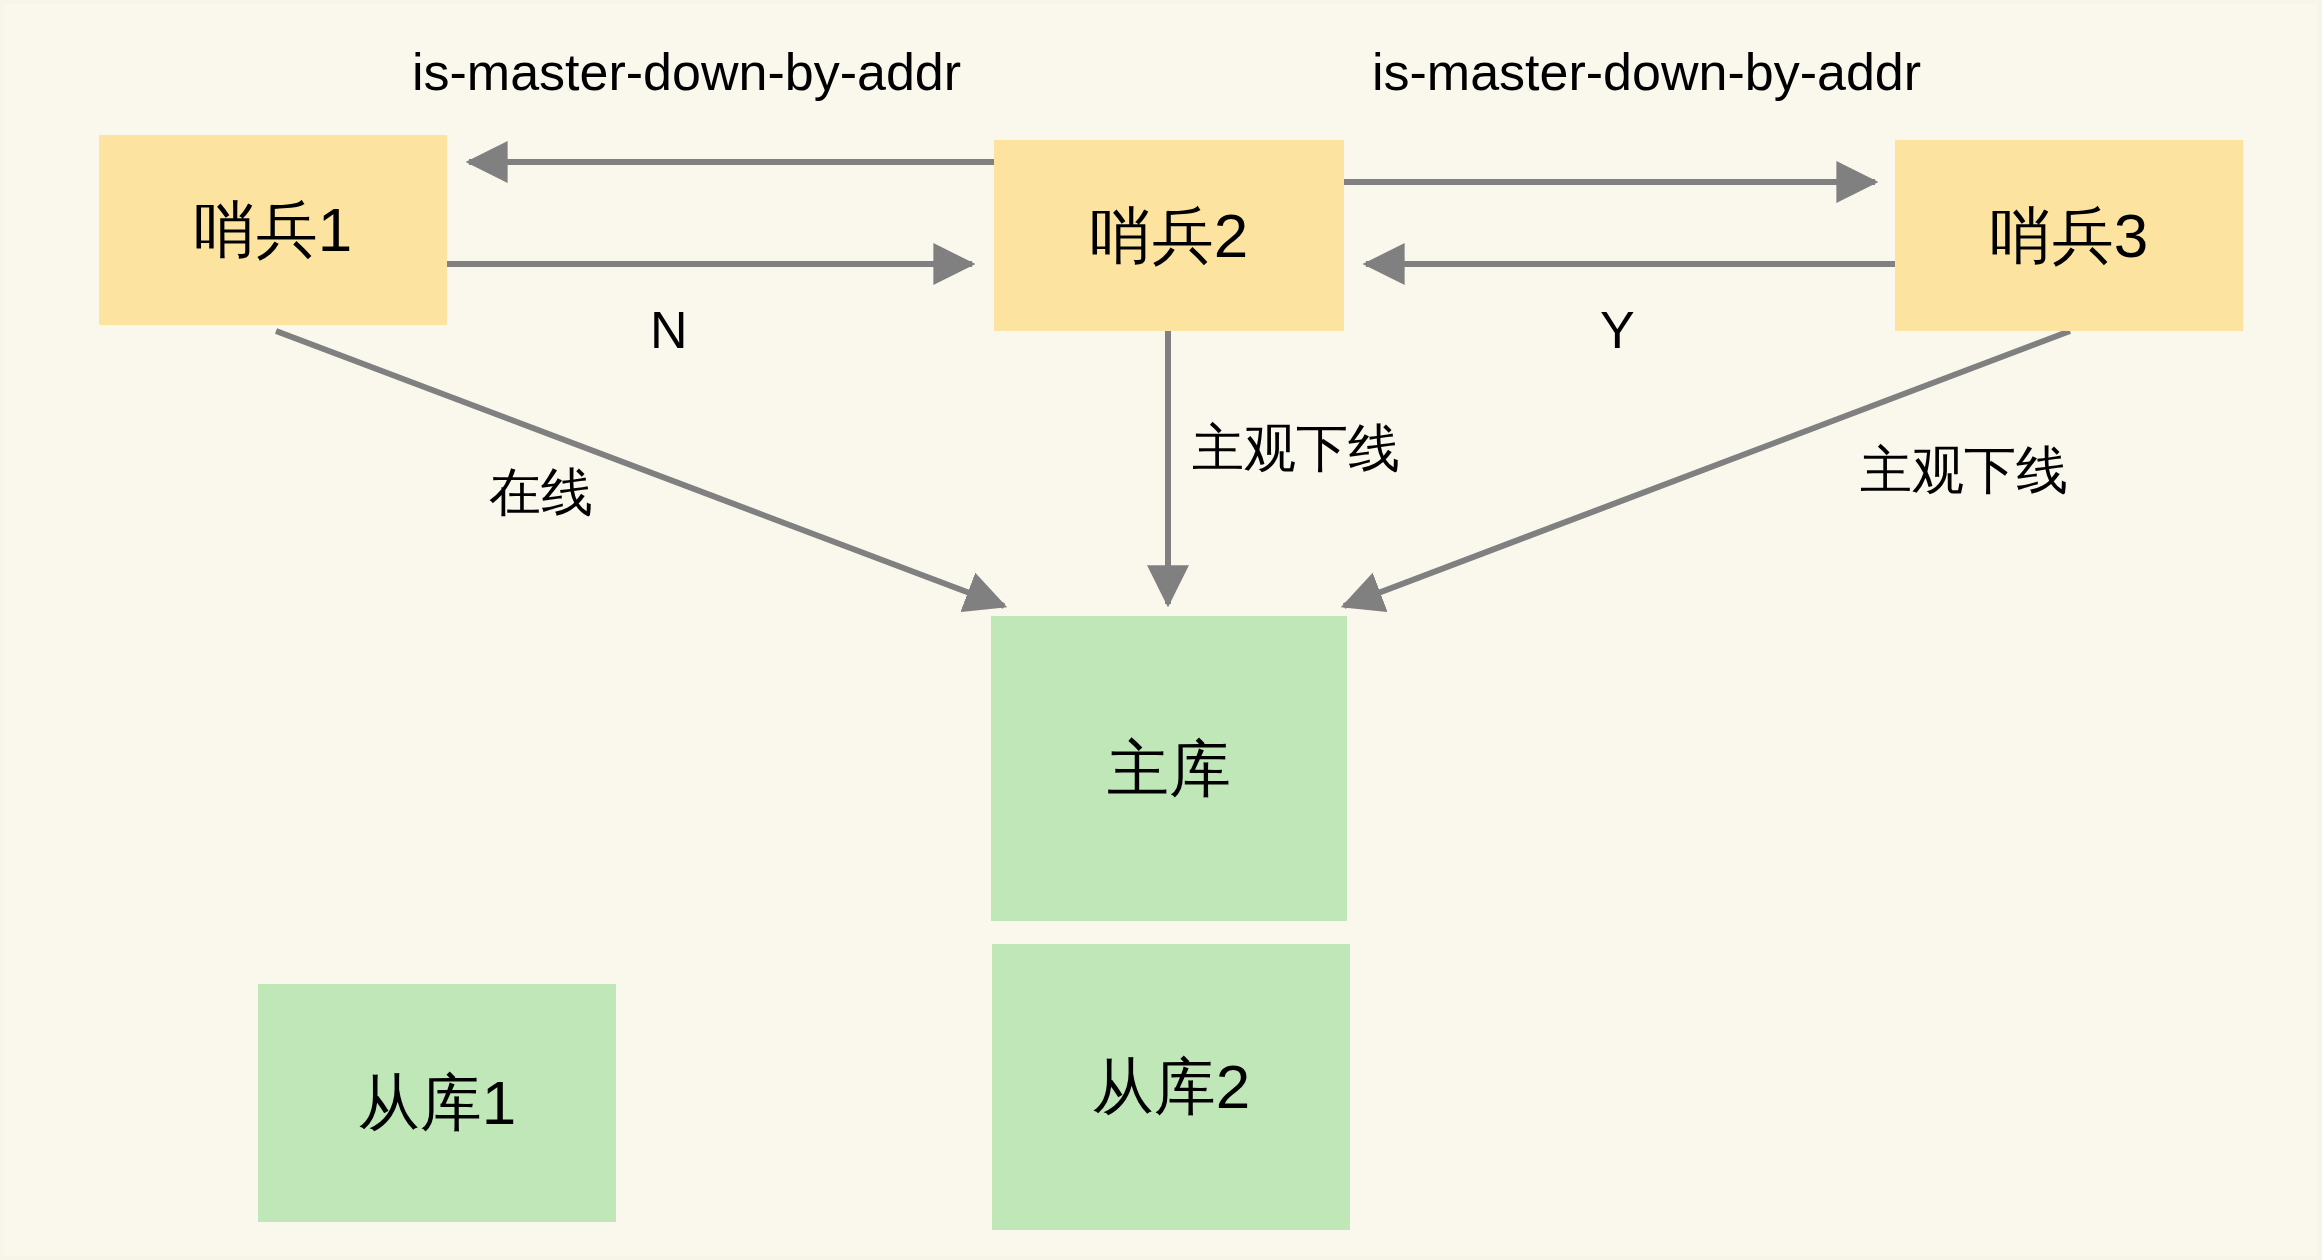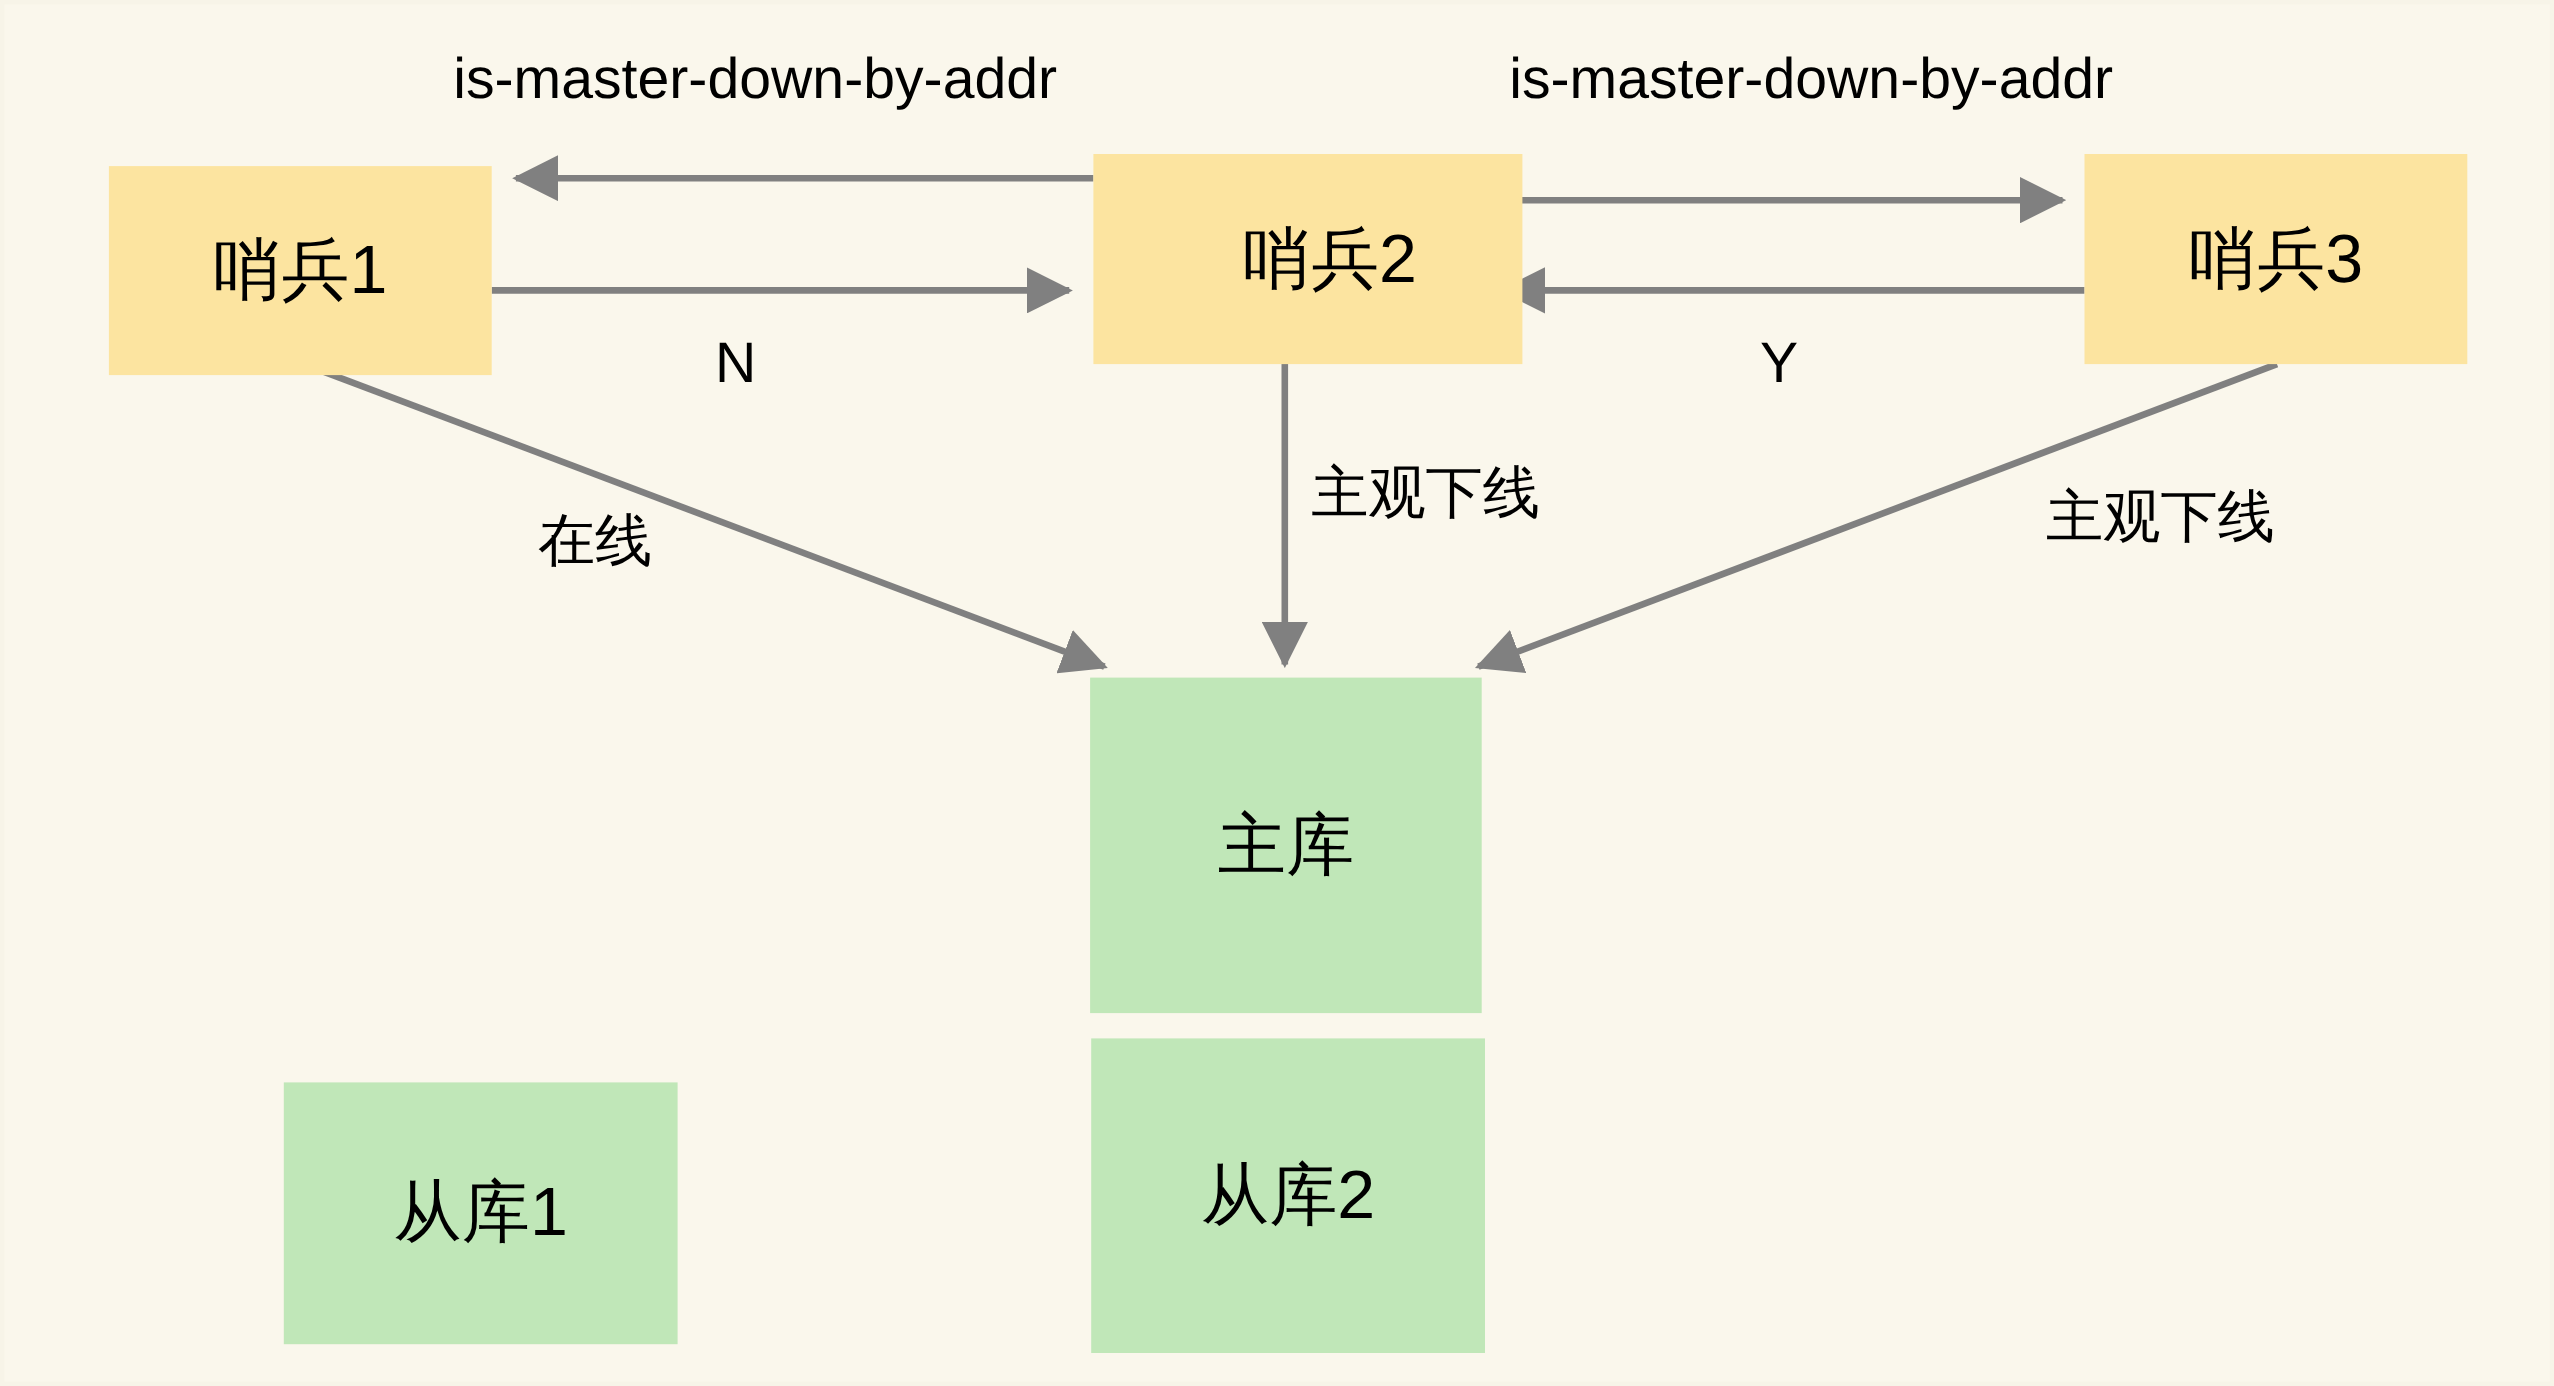--- a/index.html
+++ b/index.html
@@ -74,25 +74,25 @@
 
     <g>
       <line x1="1164" y1="327" x2="1164" y2="600" stroke="#808080" stroke-width="6" marker-end="url(#arrowR)"></line>
     </g>
 
     <g>
       <line x1="2066" y1="327" x2="1340" y2="602" stroke="#808080" stroke-width="6" marker-end="url(#arrowR)"></line>
     </g>
   </svg>
 
-  <div class="node sentinel" style="left:95px;top:147px;width:348px;height:190px;">
+  <div class="node sentinel" style="left:95px;top:131px;width:348px;height:190px;">
     <span>哨兵1</span>
   </div>
 
-  <div class="node sentinel" style="left:990px;top:136px;width:350px;height:191px;padding-left:40px;">
+  <div class="node sentinel" style="left:990px;top:136px;width:350px;height:191px;">
     <span>哨兵2</span>
   </div>
 
   <div class="node sentinel" style="left:1891px;top:136px;width:348px;height:191px;">
     <span>哨兵3</span>
   </div>
 
   <div class="node db" style="left:987px;top:612px;width:356px;height:305px;">
     <span>主库</span>
   </div>

